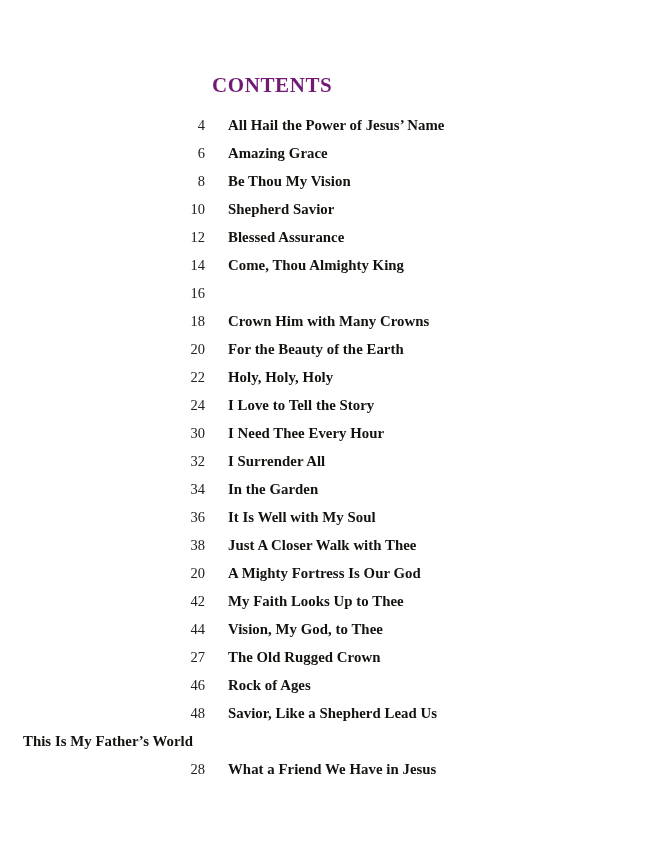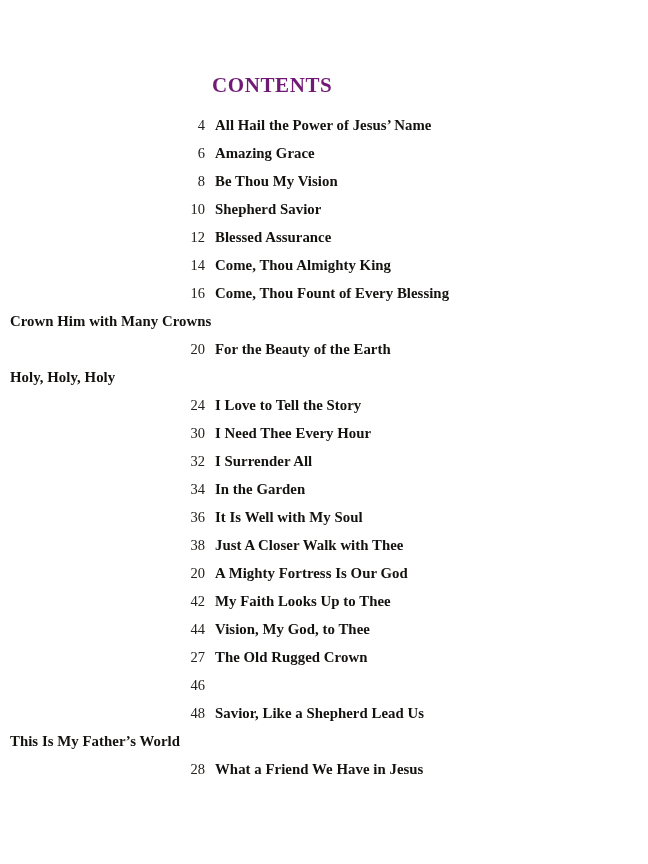--- a/index.html
+++ b/index.html
@@ -58,21 +58,21 @@
     flex: 0 0 205px;
     text-align: right;
     font-size: 14.5px;
     font-weight: normal;
     color: #23201d;
     white-space: nowrap;
   }
 
   .toc-title {
     flex: 1 1 auto;
-    padding-left: 10px;
+    padding-left: 23px;
     font-size: 14.8px;
     font-weight: bold;
     color: #14120f;
     white-space: nowrap;
     letter-spacing: 0.05px;
   }
 </style>
 </head>
 <body>
 
@@ -100,30 +100,31 @@
       <li class="toc-entry">
         <span class="toc-page-number">12</span>
         <span class="toc-title">Blessed Assurance</span>
       </li>
       <li class="toc-entry">
         <span class="toc-page-number">14</span>
         <span class="toc-title">Come, Thou Almighty King</span>
       </li>
       <li class="toc-entry">
         <span class="toc-page-number">16</span>
-        <span class="toc-title">Come, Thou Fount of Every Blessing</span>
       </li>
       <li class="toc-entry">
+        <span class="toc-page-number">18</span>
         <span class="toc-title">Crown Him with Many Crowns</span>
       </li>
       <li class="toc-entry">
         <span class="toc-page-number">20</span>
         <span class="toc-title">For the Beauty of the Earth</span>
       </li>
       <li class="toc-entry">
+        <span class="toc-page-number">22</span>
         <span class="toc-title">Holy, Holy, Holy</span>
       </li>
       <li class="toc-entry">
         <span class="toc-page-number">24</span>
         <span class="toc-title">I Love to Tell the Story</span>
       </li>
       <li class="toc-entry">
         <span class="toc-page-number">30</span>
         <span class="toc-title">I Need Thee Every Hour</span>
       </li>
@@ -154,20 +155,21 @@
       <li class="toc-entry">
         <span class="toc-page-number">44</span>
         <span class="toc-title">Vision, My God, to Thee</span>
       </li>
       <li class="toc-entry">
         <span class="toc-page-number">27</span>
         <span class="toc-title">The Old Rugged Crown</span>
       </li>
       <li class="toc-entry">
         <span class="toc-page-number">46</span>
+        <span class="toc-title">Rock of Ages</span>
       </li>
       <li class="toc-entry">
         <span class="toc-page-number">48</span>
         <span class="toc-title">Savior, Like a Shepherd Lead Us</span>
       </li>
       <li class="toc-entry">
         <span class="toc-title">This Is My Father’s World</span>
       </li>
       <li class="toc-entry">
         <span class="toc-page-number">28</span>

